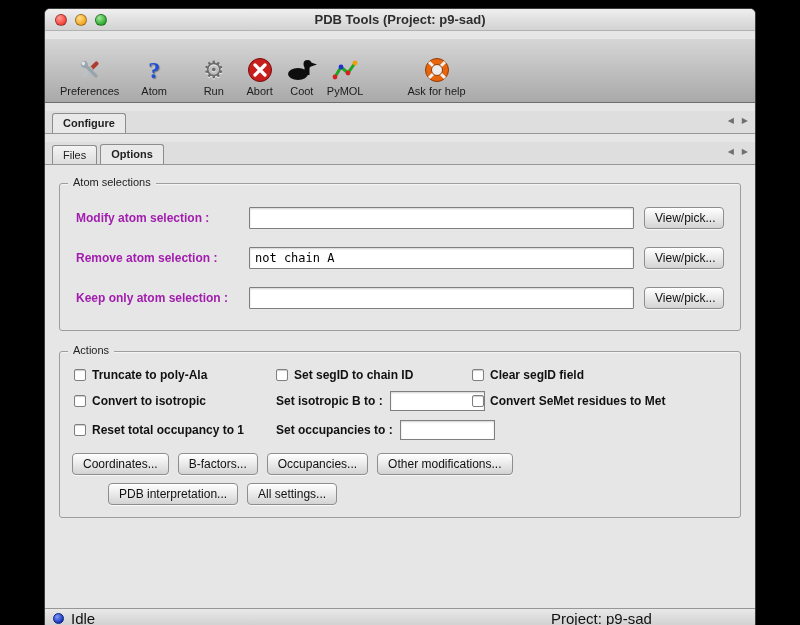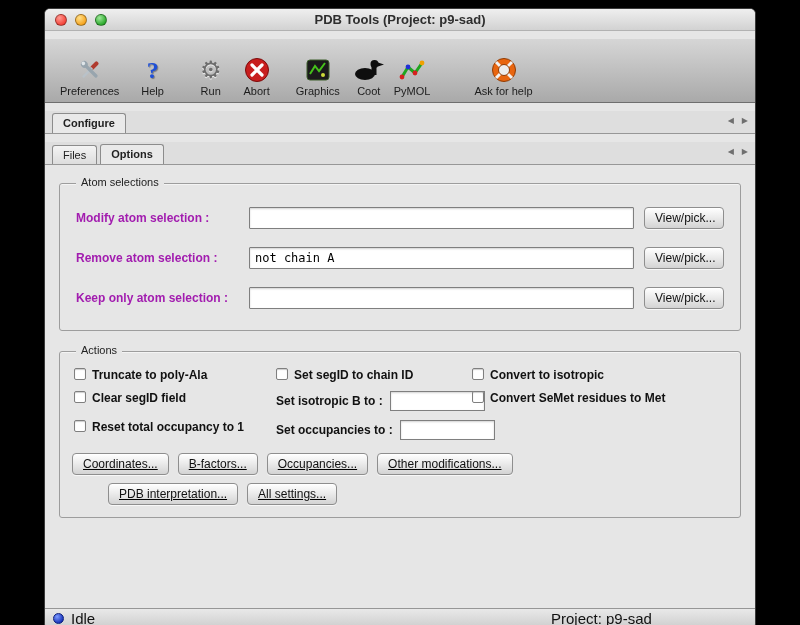--- a/index.html
+++ b/index.html
@@ -62,55 +62,55 @@
   .arrows span { cursor:default; }
   
   .content { flex:1 1 auto; background:#e6e6e6; padding:10px 14px 0; overflow:hidden; }
   .group {
     position:relative; border:1px solid #9d9d9d; border-radius:3px;
     padding:14px 12px 12px; background:#e6e6e6;
     box-shadow:inset 0 1px 0 rgba(255,255,255,.55);
   }
   .group + .group { margin-top:20px; }
   .legend {
-    position:absolute; top:-8px; left:16px; padding:0 5px; background:#e6e6e6;
+    position:absolute; top:-8px; left:8px; padding:0 5px; background:#e6e6e6;
     font-size:11px; color:#222;
   }
   
   .selrow { display:grid; grid-template-columns:163px 1fr 80px; align-items:center; gap:10px; padding:9px 4px; }
   .sel-label { font-size:12px; font-weight:bold; color:#a21caf; }
   .sel-input {
     height:22px; width:100%; border:1px solid #7f7f7f; background:#fff;
     font-family:"DejaVu Sans Mono", monospace; font-size:12px; padding:2px 5px;
     box-shadow:inset 0 1px 2px rgba(0,0,0,.18); border-radius:1px;
   }
   .btn {
     font-size:12px; color:#111; white-space:nowrap;
     background:linear-gradient(#ffffff,#ececec 45%,#d3d3d3);
     border:1px solid #8e8e8e; border-radius:4px; padding:3px 10px;
     box-shadow:0 1px 0 rgba(255,255,255,.7), inset 0 1px 0 rgba(255,255,255,.8);
     cursor:default;
   }
   
   .actgrid { display:grid; grid-template-columns:198px 192px 1fr; row-gap:9px; column-gap:4px; padding:2px 2px 0; }
-  .cb { display:flex; gap:6px; cursor:default; }
+  .cb { display:flex; align-items:center; gap:6px; cursor:default; }
   .cbbox {
     width:12px; height:12px; flex:0 0 12px; background:#fff;
     border:1px solid #7f7f7f; border-radius:2px;
     box-shadow:inset 0 1px 1px rgba(0,0,0,.2);
   }
   .cb-label { font-size:12px; font-weight:bold; color:#111; white-space:nowrap; }
   .fieldcell { display:flex; align-items:center; gap:7px; }
   .field-label { font-size:12px; font-weight:bold; color:#111; white-space:nowrap; }
   .field-input {
     width:95px; height:20px; border:1px solid #7f7f7f; background:#fff;
     font-family:"DejaVu Sans Mono", monospace; font-size:12px; padding:1px 4px;
     box-shadow:inset 0 1px 2px rgba(0,0,0,.18);
   }
-  .btnrow { display:flex; gap:9px; margin-top:13px;text-decoration:underline; }
+  .btnrow { display:flex; gap:9px; margin-top:13px; }
   .btnrow.second { margin-top:8px;padding-left:36px; }
   
   .statusbar {
     flex:0 0 20px; height:20px; position:relative;
     background:linear-gradient(#e9e9e9,#cdcdcd);
     border-top:1px solid #969696;
     display:flex; align-items:center; font-size:15px; color:#111;
   }
   .statusdot {
     width:11px; height:11px; border-radius:50%; margin:0 7px 0 8px;
@@ -145,44 +145,34 @@
               <rect x="11.3" y="6" width="3.4" height="17" rx="1.5" fill="#98a5ae"></rect>
               <circle cx="13" cy="5" r="3.4" fill="#98a5ae"></circle>
               <circle cx="13" cy="3.6" r="1.8" fill="#dfe5e9"></circle>
             </g>
         </svg>
       </span>
       <span class="tlabel">Preferences</span>
     </div>
     <div class="titem sp-b">
       <span class="ticon glyph-q">?</span>
-      <span class="tlabel">Help</span>
+      <span class="tlabel">Atom</span>
     </div>
     <div class="titem sp-a">
       <span class="ticon glyph-gear">⚙</span>
       <span class="tlabel">Run</span>
     </div>
     <div class="titem sp-b">
       <span class="ticon">
         <svg width="26" height="26" viewBox="0 0 26 26">
           <circle cx="13" cy="13" r="11.5" fill="#c81e1e" stroke="#7a0c0c"></circle>
           <path d="M8 8 L18 18 M18 8 L8 18" stroke="#ffffff" stroke-width="3.2" stroke-linecap="round"></path>
         </svg>
       </span>
       <span class="tlabel">Abort</span>
-    </div>
-    <div class="titem sp-c">
-      <span class="ticon">
-        <svg width="24" height="24" viewBox="0 0 24 24">
-          <rect x="1" y="2" width="22" height="20" rx="3" fill="#1b1b1b" stroke="#3c5e2a"></rect>
-          <path d="M4 16 L9 8 L13 13 L19 5" stroke="#46c21b" stroke-width="2" fill="none"></path>
-          <circle cx="17" cy="17" r="2" fill="#cddc39"></circle>
-        </svg>
-      </span>
-      <span class="tlabel">Graphics</span>
     </div>
     <div class="titem sp-d">
       <span class="ticon">
         <svg width="30" height="24" viewBox="0 0 30 24">
           <ellipse cx="11" cy="16" rx="10" ry="6" fill="#0e0e0e"></ellipse>
           <rect x="17.5" y="6" width="5" height="11" fill="#0e0e0e"></rect>
           <circle cx="20.5" cy="6" r="4" fill="#0e0e0e"></circle>
           <polygon points="24,4.5 30,6.5 24,8.5" fill="#0e0e0e"></polygon>
         </svg>
       </span>
@@ -264,25 +254,25 @@
           <span class="cbbox"></span>
           <span class="cb-label">Truncate to poly-Ala</span>
         </label>
         <label class="cb">
           <span class="cbbox"></span>
           <span class="cb-label">Set segID to chain ID</span>
         </label>
 
         <label class="cb">
           <span class="cbbox"></span>
+          <span class="cb-label">Clear segID field</span>
+        </label>
+        <label class="cb">
+          <span class="cbbox"></span>
           <span class="cb-label">Convert to isotropic</span>
-        </label>
-        <label class="cb">
-          <span class="cbbox"></span>
-          <span class="cb-label">Clear segID field</span>
         </label>
         <div class="fieldcell">
           <span class="field-label">Set isotropic B to :</span>
           <input class="field-input" value="" style="">
         </div>
 
         <label class="cb">
           <span class="cbbox"></span>
           <span class="cb-label">Convert SeMet residues to Met</span>
         </label>

